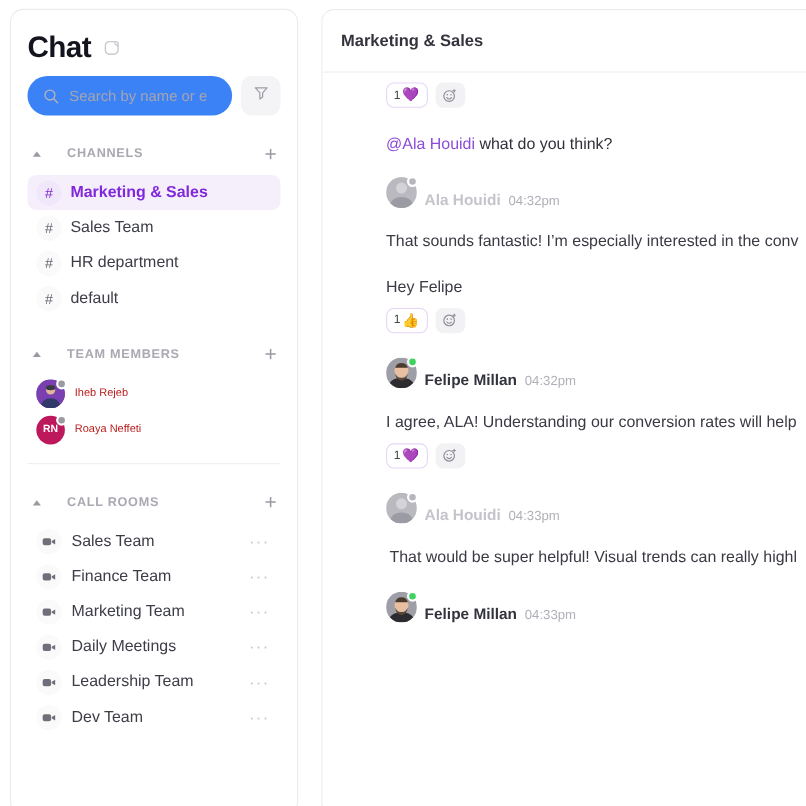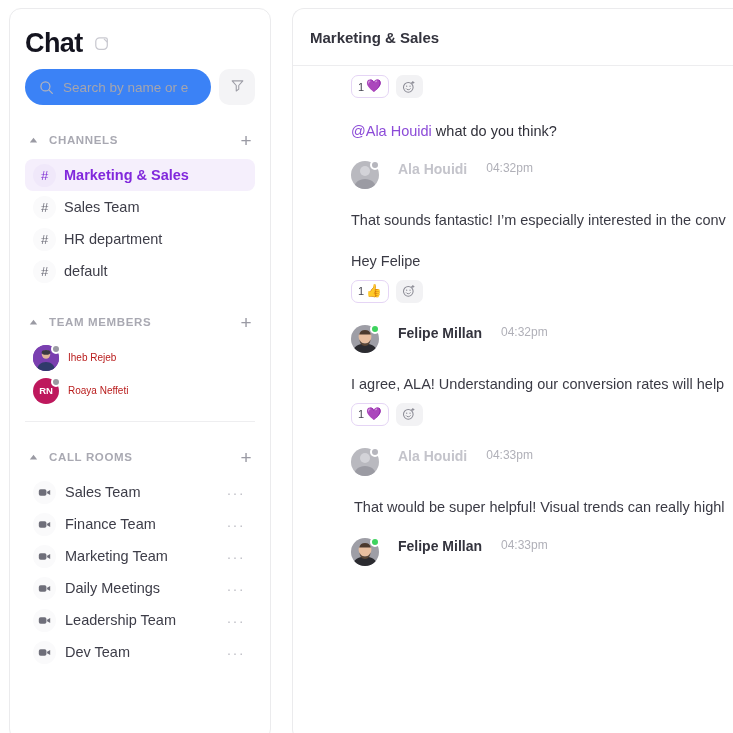--- a/index.html
+++ b/index.html
@@ -101,21 +101,21 @@
     justify-content: center;
     cursor: pointer;
   }
 
   .section {
     padding: 0 15px;
   }
   .section-header {
     display: flex;
     align-items: center;
-    gap: 10px;
+    gap: 22px;
     height: 32px;
     margin-top: 19px;
     padding-left: 3px;
   }
   .caret {
     width: 11px;
     height: 11px;
     flex: 0 0 auto;
     display: flex;
     align-items: center;
@@ -320,22 +320,22 @@
   .mention-line {
     margin: 25px 0 0 58px;
     font-size: 14.5px;
     color: #30303a;
     white-space: nowrap;
   }
   .mention { color: #8c4bd8; }
 
   .msg-meta {
     display: flex;
-    align-items: flex-start;
-    gap: 19px;
+    align-items: flex-end;
+    gap: 7px;
     margin: 22px 0 0 58px;
   }
   .msg-avatar-wrap { position: relative; width: 28px; height: 28px; flex: 0 0 auto; }
   .msg-avatar {
     width: 28px; height: 28px; border-radius: 50%;
     overflow: hidden;
     display: flex; align-items: center; justify-content: center;
   }
   .msg-status {
     position: absolute;

